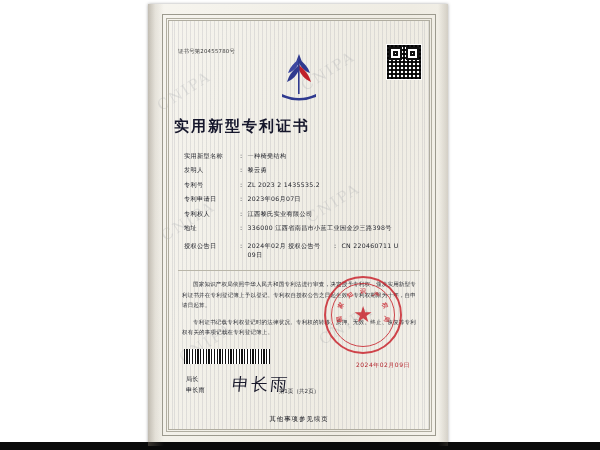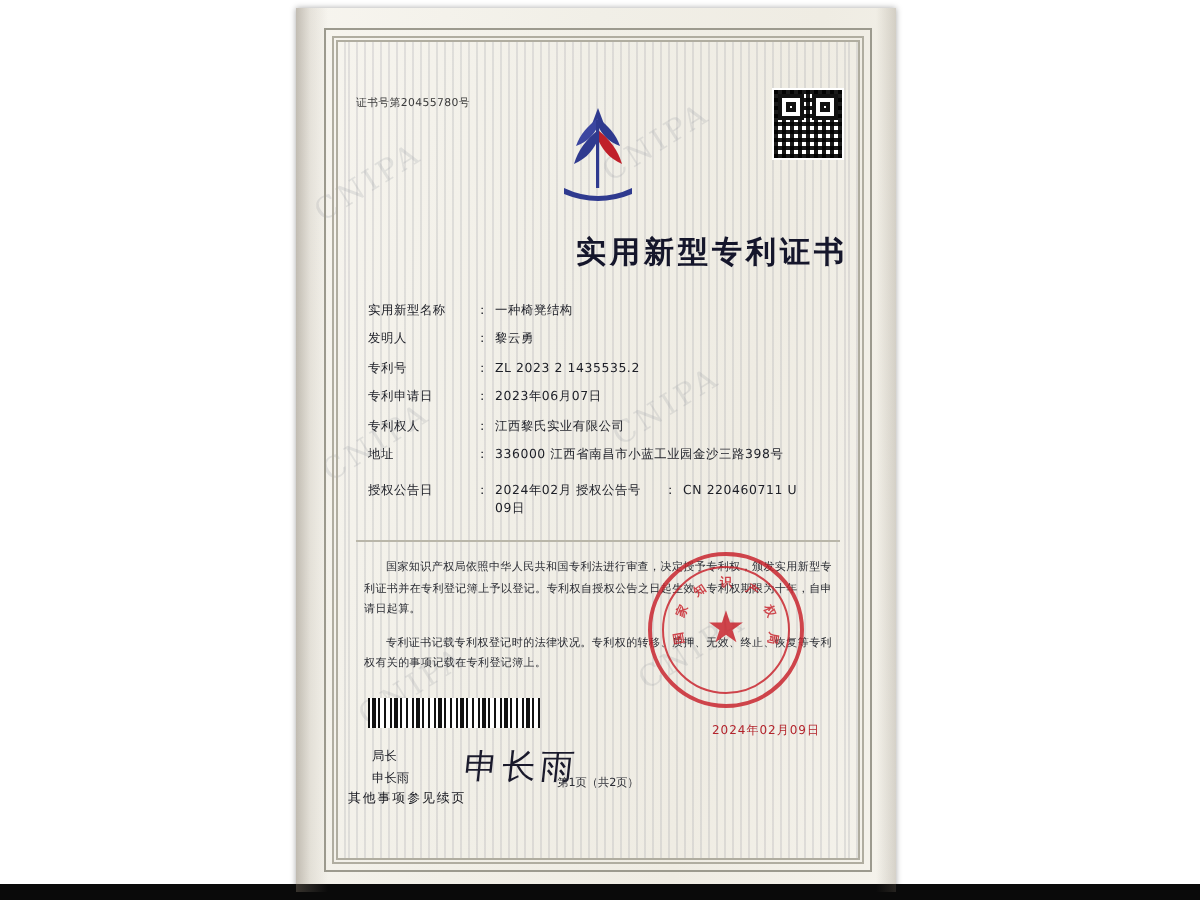--- a/index.html
+++ b/index.html
@@ -156,21 +156,21 @@
     position: absolute;
     left: 0; right: 0;
     top: 26px;
     display: flex;
     justify-content: center;
     z-index: 5;
   }
 
   .title {
     margin-top: 62px;
-    text-align: right;
+    text-align: left;
     font-size: 15px;
     font-weight: bold;
     color: #15162b;
     letter-spacing: 2px;
     font-family: "DejaVu Sans", sans-serif;
   }
 
   .fields {
     margin-top: 16px;
     margin-left: 10px;
@@ -311,21 +311,22 @@
     left: 0; right: 0;
     bottom: 30px;
     text-align: center;
     font-size: 5.6px;
     color: #2b2d34;
     z-index: 5;
   }
   .footer-note {
     position: absolute;
     left: 0; right: 0;
-    bottom: 22px;
+    bottom: 2px;
+    text-align: center;
     font-size: 6.4px;
     color: #17181f;
     letter-spacing: 1px;
     z-index: 5;
   }
 
   
   .scan-edge {
     position: absolute;
     left: 0;

